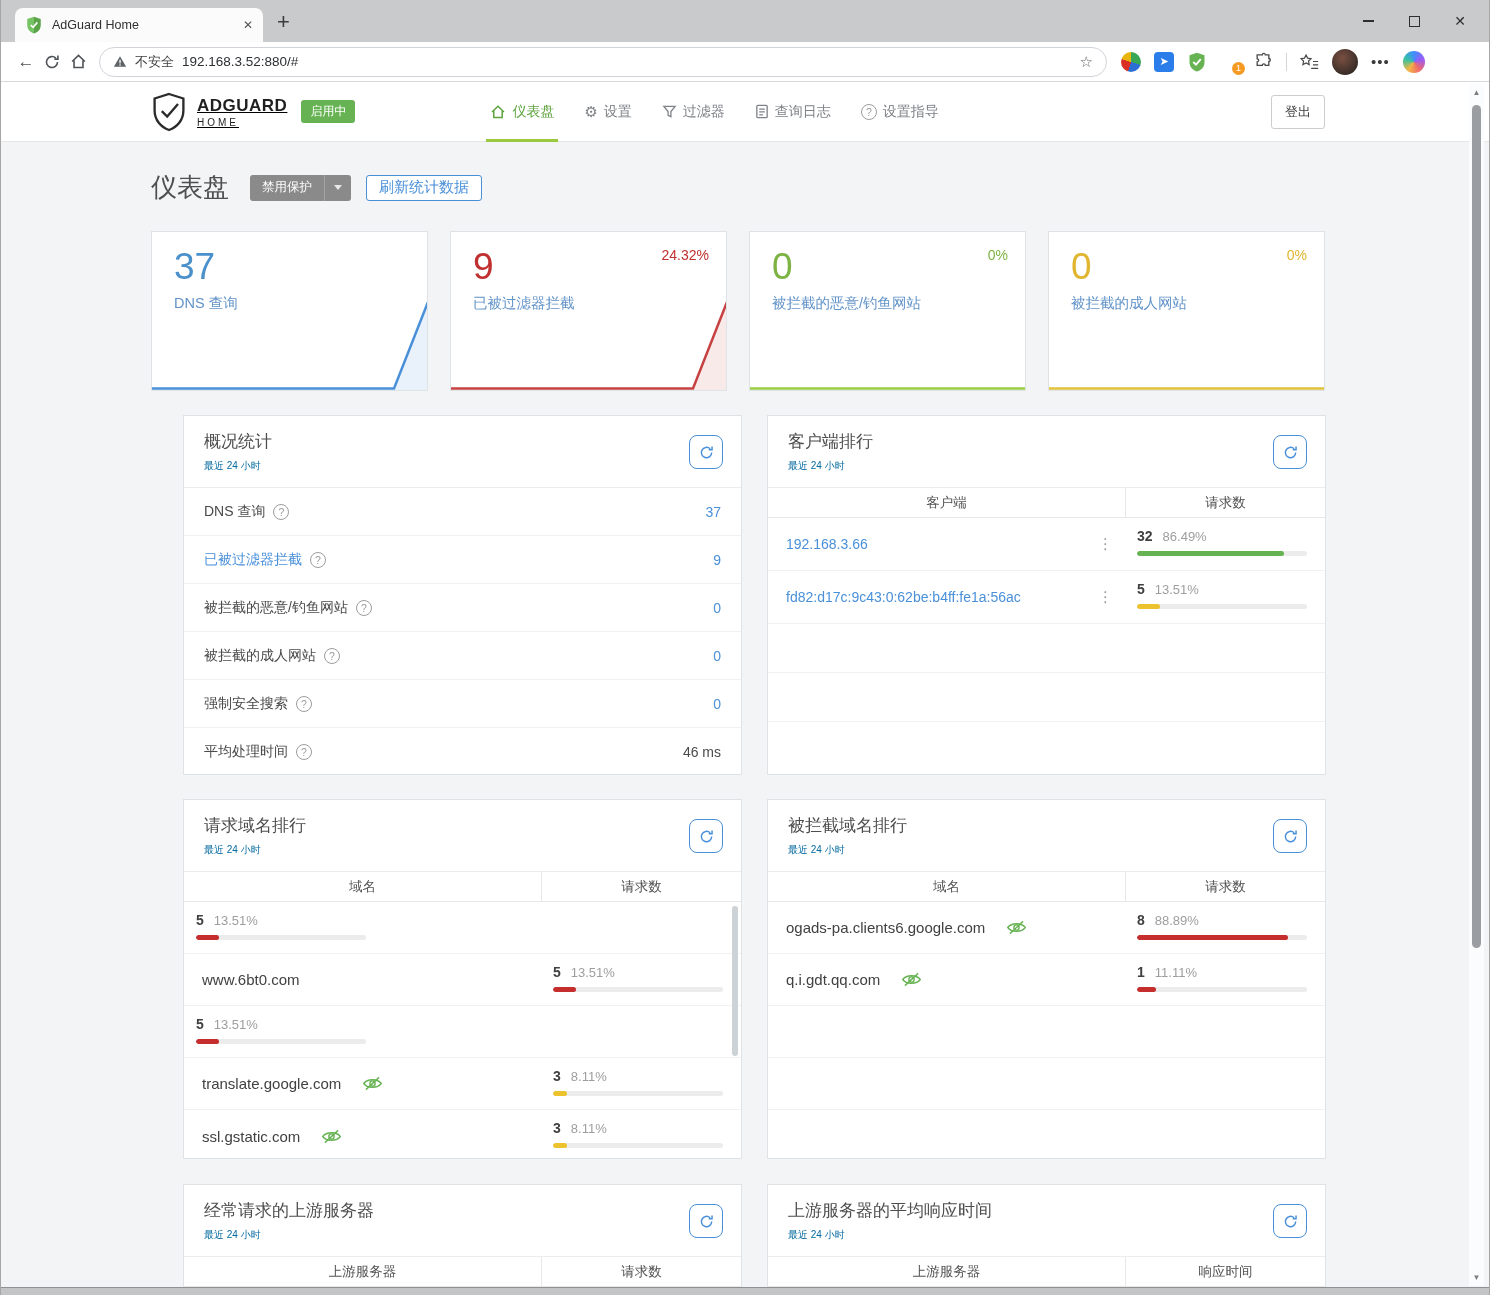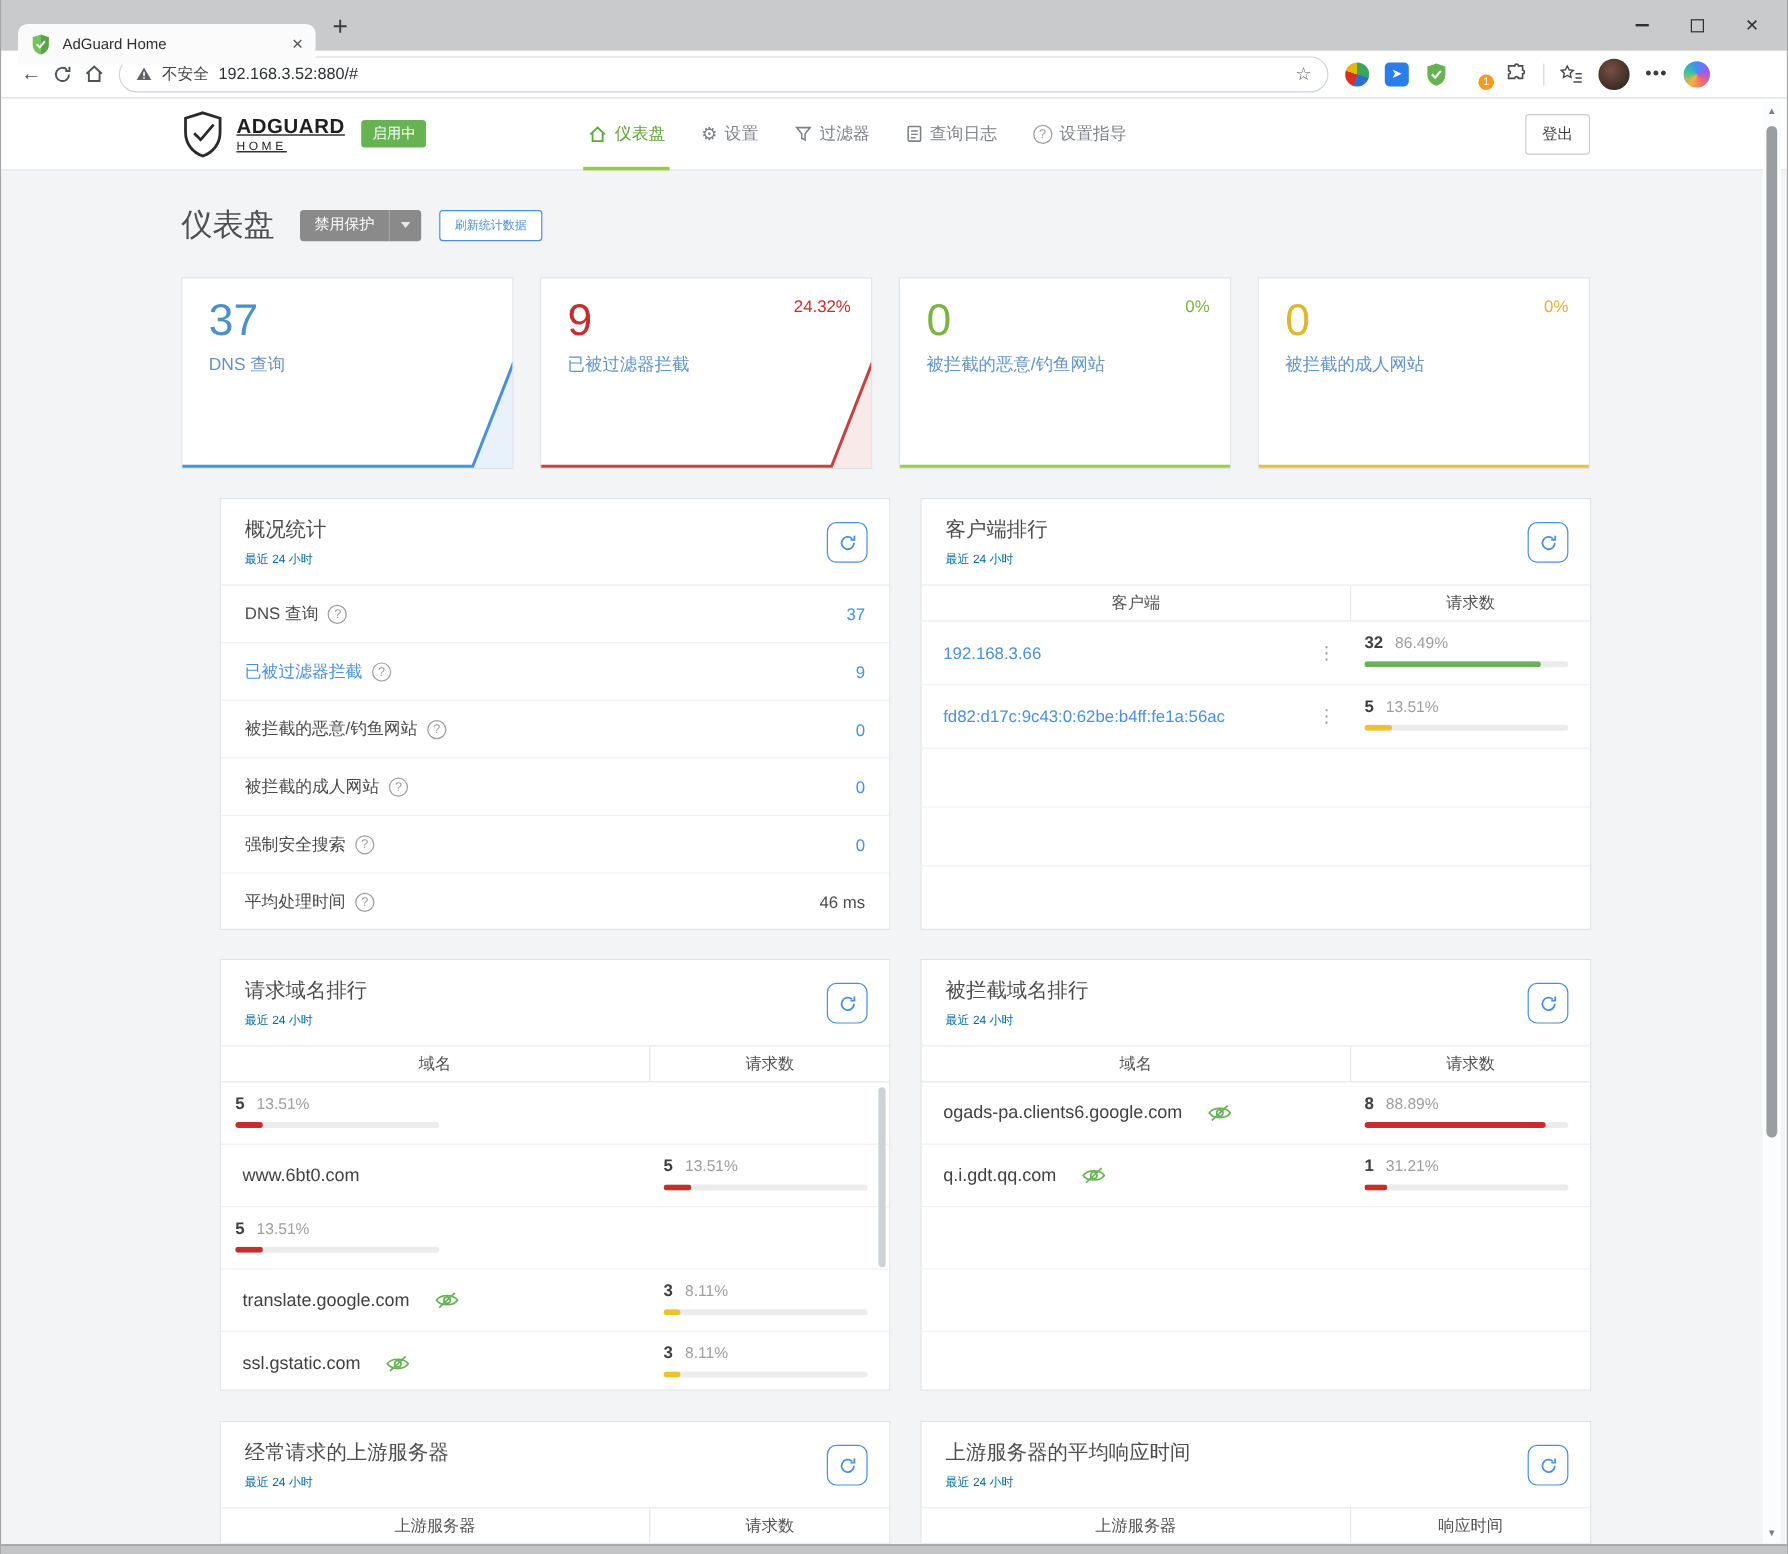--- a/index.html
+++ b/index.html
@@ -3,21 +3,21 @@
 <meta charset="utf-8">
 <style>
   * { margin:0; padding:0; box-sizing:border-box; }
   html,body { width:1490px; height:1295px; overflow:hidden; }
   body { font-family:"Liberation Sans","DejaVu Sans",sans-serif; background:#c9cacb; position:relative; }
 
   
   .window { position:absolute; inset:0; border-left:1px solid #a6a6a6; border-right:1px solid #a6a6a6; }
   .tabbar { position:relative; height:42px; background:#c9cacb; }
   .tab { position:absolute; left:14px; top:8px; width:248px; height:34px; background:#fbfbfc;
-         border-radius:8px 8px 0 0; display:flex; align-items:center; padding:0 10px; gap:9px;margin-top:12px; }
+         border-radius:8px 8px 0 0; display:flex; align-items:center; padding:0 10px; gap:9px; }
   .tab-title { flex:1; font-size:12.5px; color:#2f2f2f; white-space:nowrap; overflow:hidden; }
   .tab-close { font-size:12px; color:#555; cursor:default; }
   .newtab { position:absolute; left:276px; top:9px; font-size:22px; font-weight:300; color:#3c3c3c; }
   .win-controls { position:absolute; right:6px; top:0; height:42px; display:flex; }
   .win-btn { width:46px; height:42px; display:flex; align-items:center; justify-content:center; color:#2f2f2f; }
   .ic-min { width:11px; height:1.4px; background:#2f2f2f; }
   .ic-max { width:11px; height:11px; border:1.4px solid #2f2f2f; }
   .ic-close { font-size:14px; }
 
   .toolbar { height:40px; background:#ffffff; border-bottom:1px solid #d8dadd; display:flex; align-items:center; padding:0 12px; }
@@ -64,21 +64,21 @@
   .main { height:1153px; background:#f3f4f6; overflow:hidden; }
   .content { margin-left:150px; width:1175px; padding-top:28px; }
 
   .title-row { display:flex; align-items:center; gap:15px; }
   .page-title { font-size:26px; font-weight:400; color:#4f4f4f; margin-right:6px; }
   .btn-disable { display:inline-flex; height:26px; background:#8a8a8a; color:#fff; font-size:12.5px; border-radius:3px; overflow:hidden; align-items:stretch; }
   .btn-disable .lbl { display:flex; align-items:center; padding:0 12px; }
   .btn-disable .sep { width:1px; background:#a3a3a3; }
   .btn-disable .car { width:26px; display:flex; align-items:center; justify-content:center; }
   .caret-down { width:0; height:0; border-left:4px solid transparent; border-right:4px solid transparent; border-top:5px solid #e8e8e8; }
-  .btn-refresh-stats { height:26px; border:1px solid #4a90d9; background:#fff; color:#4a90d9; font-size:10px; border-radius:3px; padding:0 12px; }
+  .btn-refresh-stats { height:26px; border:1px solid #4a90d9; background:#fff; color:#4a90d9; font-size:15px; border-radius:3px; padding:0 12px; }
 
   
   .cards-row { display:flex; gap:22px; margin-top:26px; }
   .stat-card { position:relative; width:277px; height:160px; background:#fff; border:1px solid #e0e3e6; overflow:hidden; }
   .stat-num { position:absolute; top:16px; left:22px; font-size:37px; line-height:1; }
   .stat-label { position:absolute; top:62px; left:22px; font-size:14.5px; color:#6193c9; }
   .stat-pct { position:absolute; top:15px; right:17px; font-size:14px; }
   .c-blue { color:#4a90cb; } .c-red { color:#c13030; } .c-green { color:#7cb342; } .c-yellow { color:#e0b52f; }
   .spark { position:absolute; left:-1px; right:-1px; bottom:-1px; width:279px; height:92px; display:block; }
 
@@ -530,21 +530,21 @@
               <span class="dom-name">q.i.gdt.qq.com</span>
               <span class="eye">
                   <svg width="21" height="15" viewBox="0 0 24 16" class="lin">
                     <path d="M2 8 C6 2.2 18 2.2 22 8 C18 13.8 6 13.8 2 8 Z" fill="none" stroke="#67b353" stroke-width="1.6"></path>
                     <circle cx="12" cy="8" r="3" fill="none" stroke="#67b353" stroke-width="1.6"></circle>
                     <line x1="4.5" y1="15" x2="19.5" y2="1" stroke="#67b353" stroke-width="1.6"></line>
                   </svg>
                 </span>
             </div>
             <div class="dcol2">
-              <span class="cnt">1</span><span class="pct">31.21%</span>
+              <span class="cnt">1</span><span class="pct">11.11%</span>
               <div class="track">
                   <div class="fill" style="width: 11.11%; background: rgb(198, 45, 45);"></div>
                 </div>
             </div>
           </div>
           <div class="erow" style="height:52px"></div>
           <div class="erow" style="height:52px"></div>
           <div class="erow" style="height:52px"></div>
         </div>
       </div>

